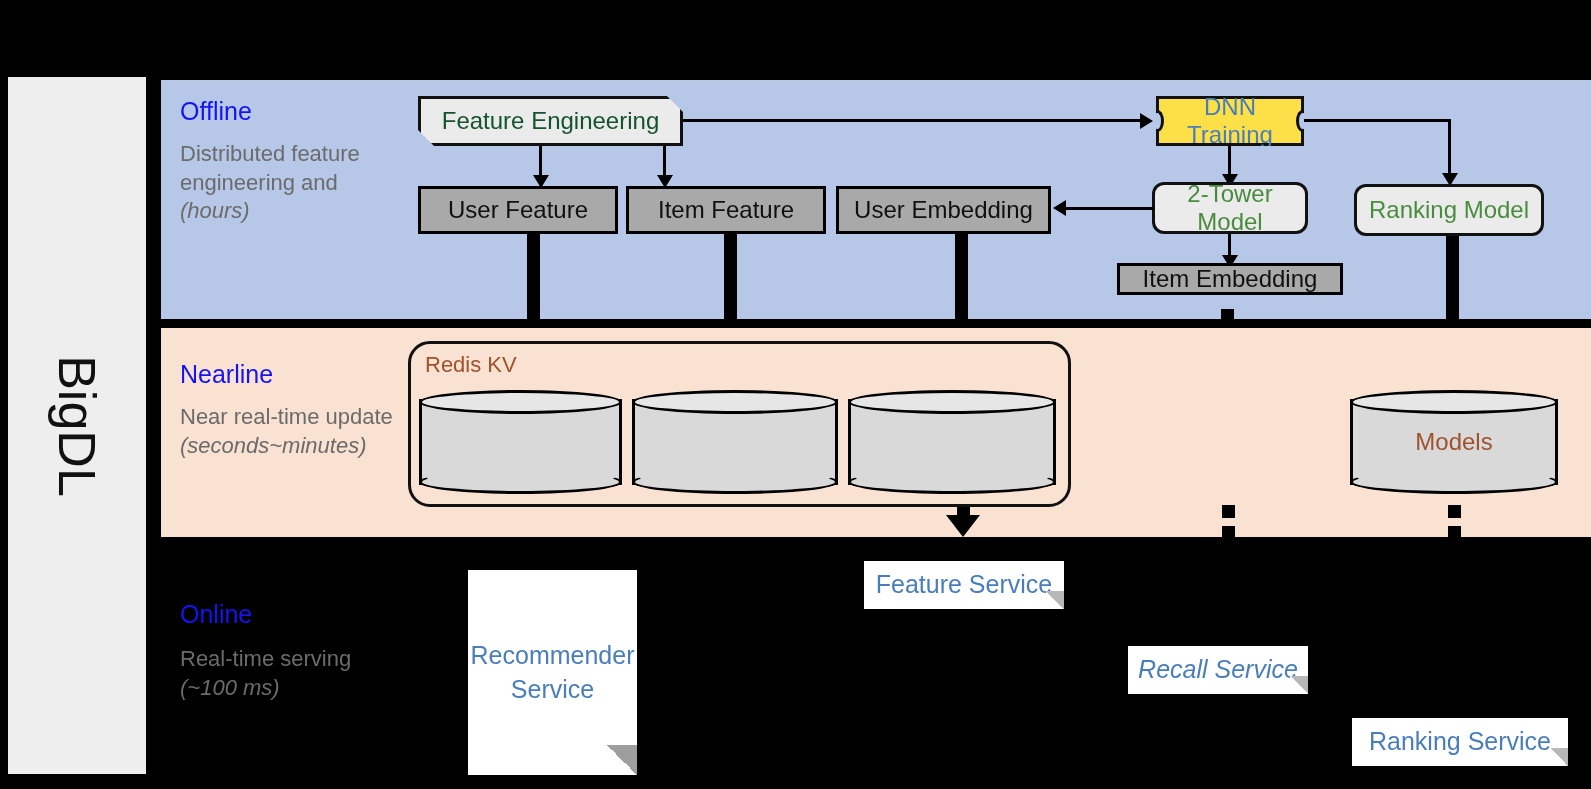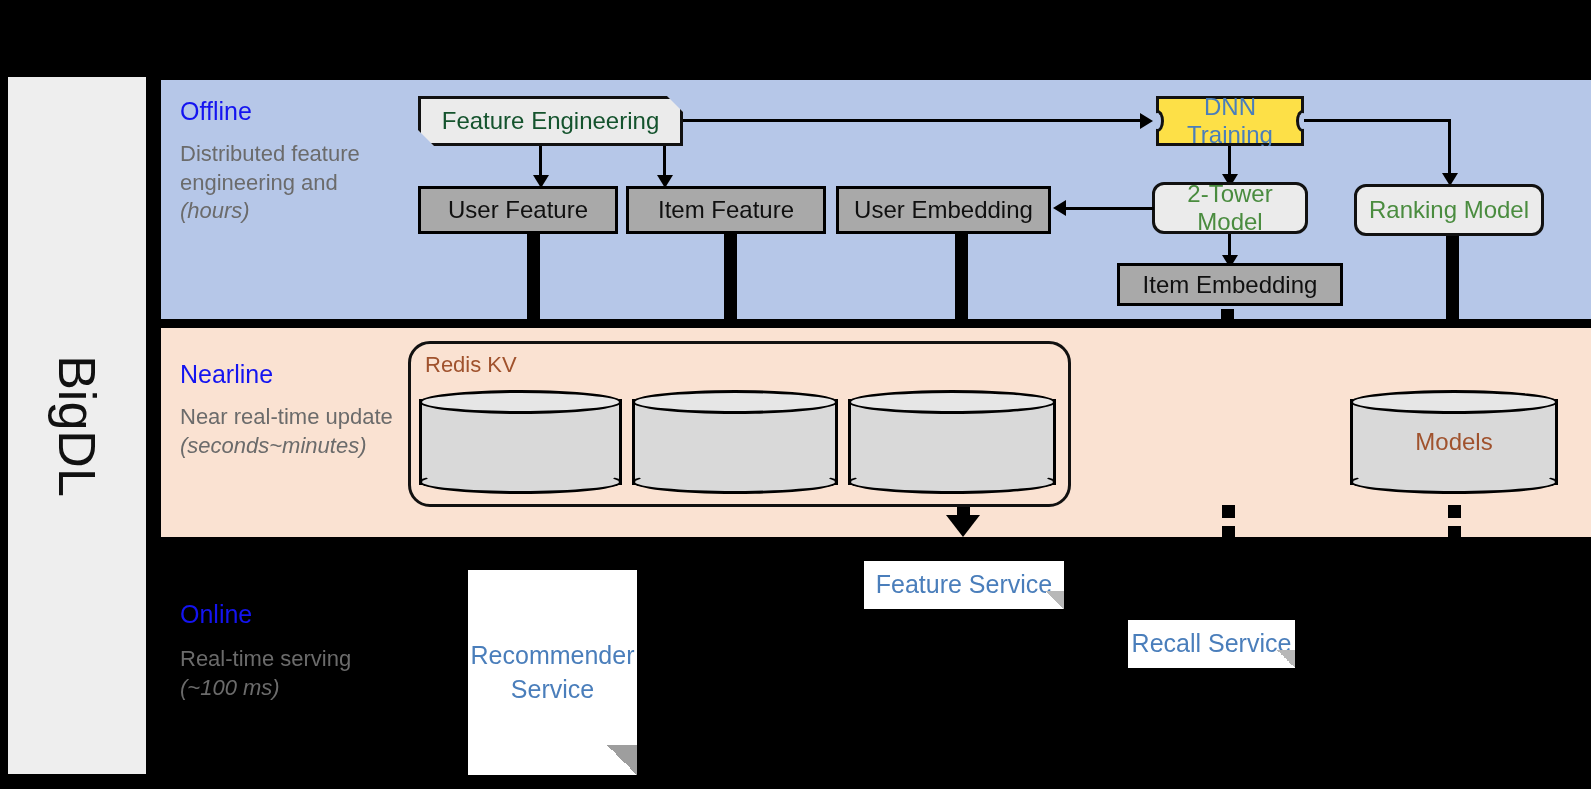--- a/index.html
+++ b/index.html
@@ -197,21 +197,21 @@
 
   <div class="hline" style="left:1066px;top:207px;width:88px;height:3px;"></div>
   <div class="arrow-lf" style="left:1053px;top:200px;"></div>
 
   <div class="node proc rounded green-txt" style="left:1354px;top:184px;width:190px;height:52px;">
     <span>Ranking Model</span>
   </div>
 
   <div class="vline" style="left:1228px;top:234px;width:3px;height:27px;"></div>
   <div class="arrow-dn" style="left:1222px;top:255px;"></div>
-  <div class="node rect-grey" style="left:1117px;top:263px;width:226px;height:43px;">
+  <div class="node rect-grey" style="left:1117px;top:263px;width:226px;height:32px;">
     <span>Item Embedding</span>
   </div>
 
   <div class="vline" style="left:527px;top:234px;width:13px;height:150px;"></div>
   <div class="arrow-dn-fat" style="left:514px;top:380px;"></div>
 
   <div class="vline" style="left:724px;top:234px;width:13px;height:150px;"></div>
   <div class="arrow-dn-fat" style="left:711px;top:380px;"></div>
 
   <div class="vline" style="left:955px;top:234px;width:13px;height:150px;"></div>
@@ -273,19 +273,23 @@
   <div class="doc-big" style="left:468px;top:570px;width:169px;height:205px;padding:0 14px;">
     <span>Recommender Service</span>
     <span class="doc-big-fold"></span>
   </div>
 
   <div class="doc" style="left:864px;top:561px;width:200px;height:48px;">
     <span>Feature Service</span>
     <span class="doc-fold"></span>
   </div>
 
-  <div class="doc" style="left:1128px;top:620px;width:167px;height:48px;">
+  <div class="doc" style="left:1128px;top:646px;width:180px;height:48px;font-style:italic;">
     <span>Recall Service</span>
     <span class="doc-fold"></span>
   </div>
 
+  <div class="doc" style="left:1352px;top:718px;width:216px;height:48px;">
+    <span>Ranking Service</span>
+    <span class="doc-fold"></span>
+  </div>
 
 </div>
 
 </body></html>

